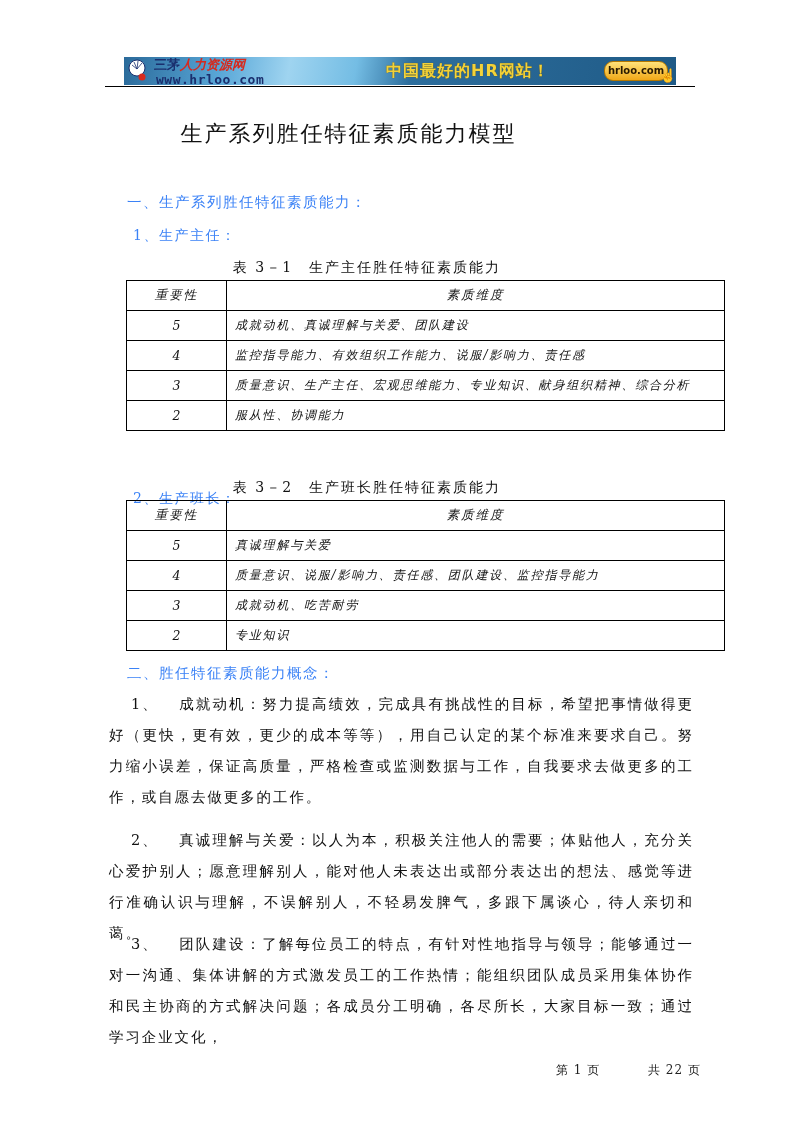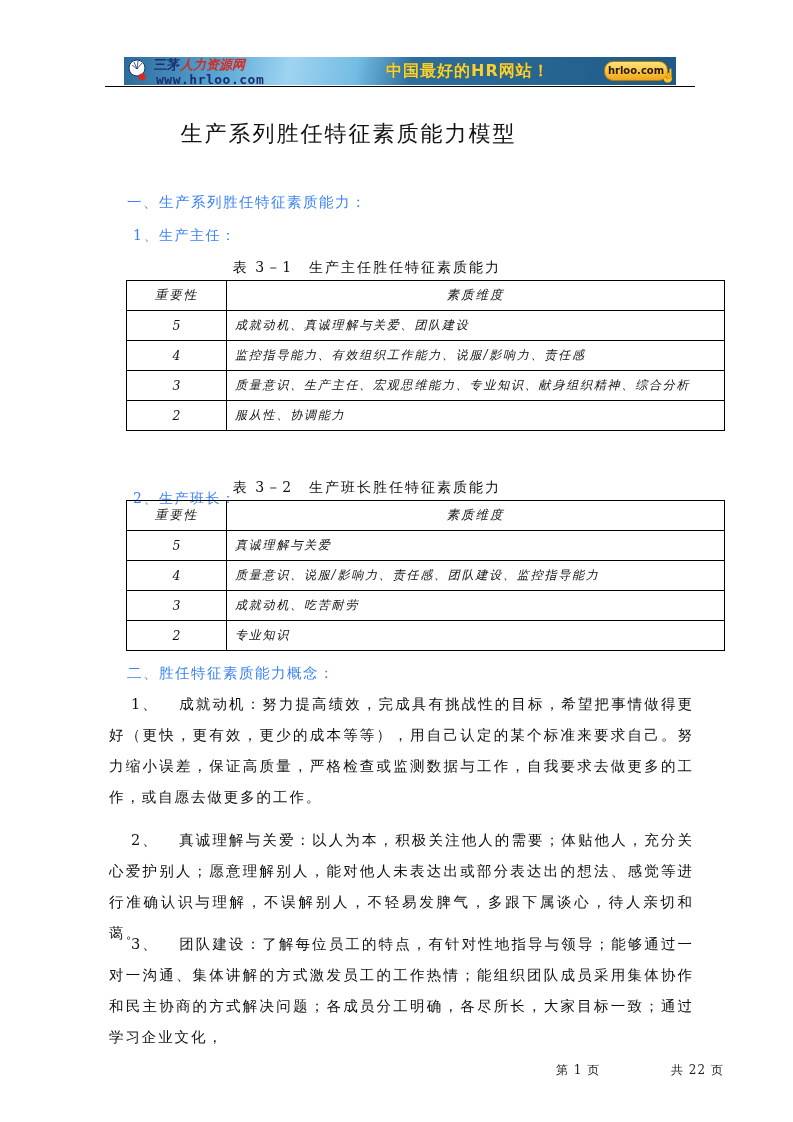--- a/index.html
+++ b/index.html
@@ -142,13 +142,13 @@
 
 <div class="para" style="top:825px;">
   <span class="lead"><span class="lead-num">2、</span></span><span>真诚理解与关爱：以人为本，积极关注他人的需要；体贴他人，充分关心爱护别人；愿意理解别人，能对他人未表达出或部分表达出的想法、感觉等进行准确认识与理解，不误解别人，不轻易发脾气，多跟下属谈心，待人亲切和蔼。</span>
 </div>
 
 <div class="para" style="top:929px;">
   <span class="lead"><span class="lead-num">3、</span></span><span>团队建设：了解每位员工的特点，有针对性地指导与领导；能够通过一对一沟通、集体讲解的方式激发员工的工作热情；能组织团队成员采用集体协作和民主协商的方式解决问题；各成员分工明确，各尽所长，大家目标一致；通过学习企业文化，</span>
 </div>
 
 <div class="footer" style="left:556px;">第 1 页</div>
-<div class="footer" style="left:671px;">共 22 页</div>
+<div class="footer" style="left:648px;">共 22 页</div>
 
 </body></html>

